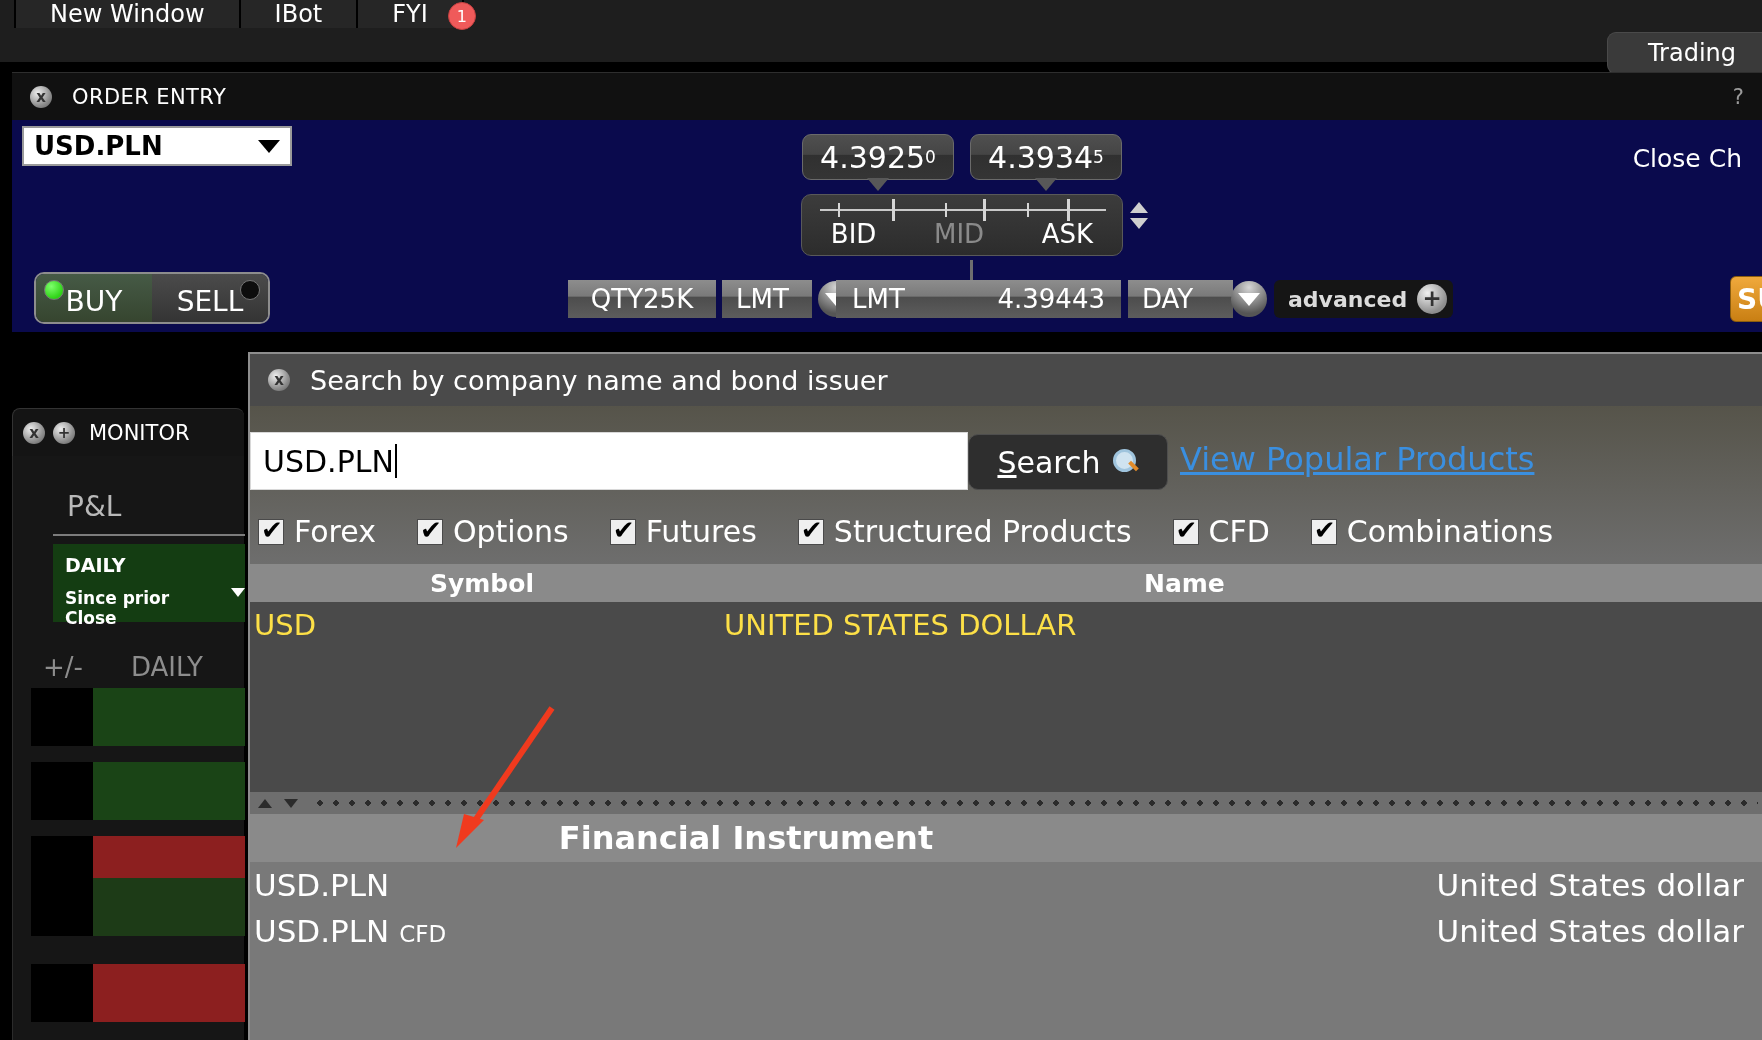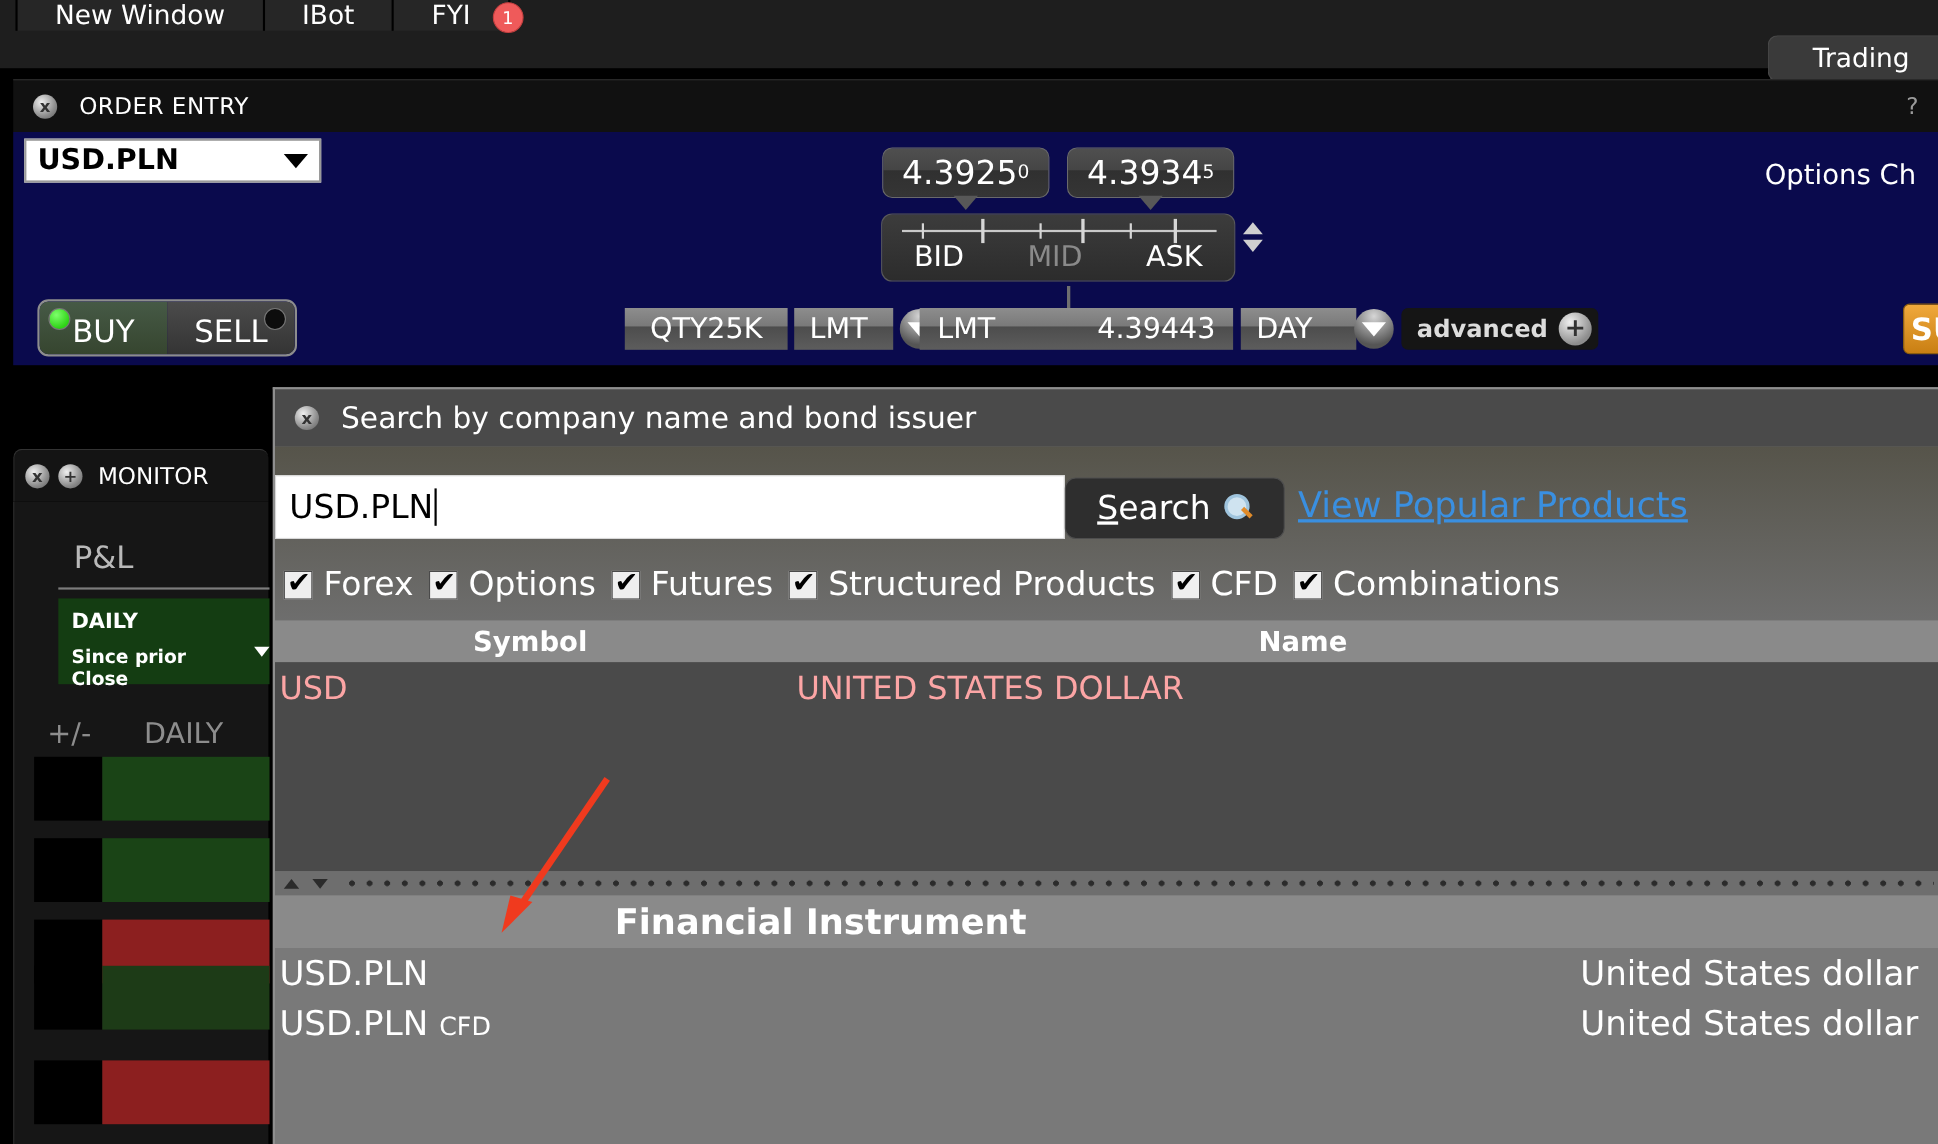--- a/index.html
+++ b/index.html
@@ -245,21 +245,21 @@
   }
   .mag::after {
     content: ""; position: absolute; left: 15px; top: 15px; width: 11px; height: 4px;
     background: #e08b2a; transform: rotate(45deg);
   }
   .popular-link {
     position: absolute; left: 930px; top: 8px; color: #3a8fe0; font-size: 32px;
     text-decoration: underline;
   }
 
-  .filters { position: absolute; left: 8px; top: 108px; display: flex; align-items: center; gap: 14px; }
+  .filters { position: absolute; left: 8px; top: 108px; display: flex; align-items: center; gap: 41px; }
   .flt { display: flex; align-items: center; gap: 10px; }
   .cbx {
     width: 26px; height: 26px; background: #efefef; border: 1px solid #4a4a4a;
     position: relative;
   }
   .cbx::after {
     content: "✔"; position: absolute; left: 2px; top: -5px; font-size: 26px; color: #000;
   }
   .flt .lb { color: #fff; font-size: 30px; }
 
@@ -267,21 +267,21 @@
     position: absolute; left: 0; top: 158px; width: 100%; height: 38px;
     background: #8a8a8a; display: flex; align-items: center;
   }
   .tbl-head .h { color: #fff; font-size: 25px; font-weight: bold; }
   #h-symbol { margin-left: 180px; }
   #h-name   { margin-left: 610px; }
 
   .tbl-body {
     position: absolute; left: 0; top: 196px; width: 100%; height: 190px; background: #4a4a4a;
   }
-  .res-row { display: flex; align-items: center; height: 46px; color: #fca5a5; font-size: 29px; }
+  .res-row { display: flex; align-items: center; height: 46px; color: #fde047; font-size: 29px; }
   .res-row .sym { margin-left: 4px; width: 470px; }
   .res-row .nm  {}
 
   .scroll-sep {
     position: absolute; left: 0; top: 386px; width: 100%; height: 22px;
     background: #6e6e6e; display: flex; align-items: center;
   }
   .ss-tri { width: 0; height: 0; margin-left: 8px; }
   .ss-up { border-left: 7px solid transparent; border-right: 7px solid transparent; border-bottom: 9px solid #2b2b2b; }
   .ss-dn { border-left: 7px solid transparent; border-right: 7px solid transparent; border-top: 9px solid #2b2b2b; margin-left: 12px; }
@@ -372,21 +372,21 @@
 
     <div class="spinner">
       <div class="spin-tri spin-up"></div>
       <div class="spin-tri spin-dn"></div>
     </div>
 
     <div class="down-arrow-line"></div>
     <div class="down-arrow-head"></div>
 
     <div class="opt-chain">
-      <span>Options Ch</span>
+      <span>Close Ch</span>
     </div>
 
     <div class="buysell">
       <div class="bs-half bs-buy">
         <span class="bs-radio on"></span>
         <span class="bs-label">BUY</span>
       </div>
       <div class="bs-half bs-sell">
         <span class="bs-label">SELL</span>
         <span class="bs-radio off"></span>

